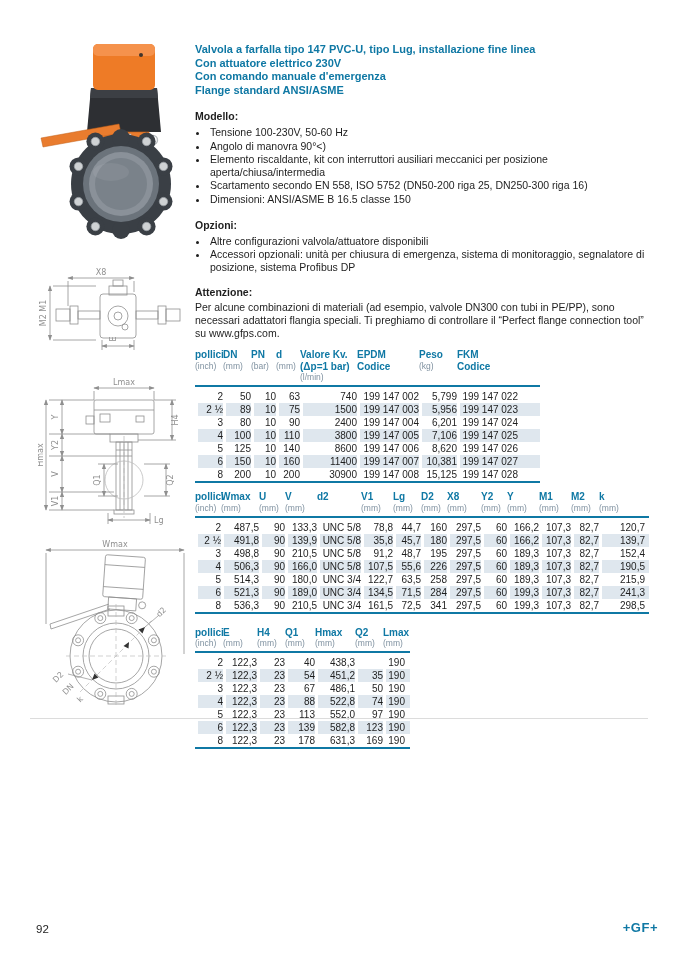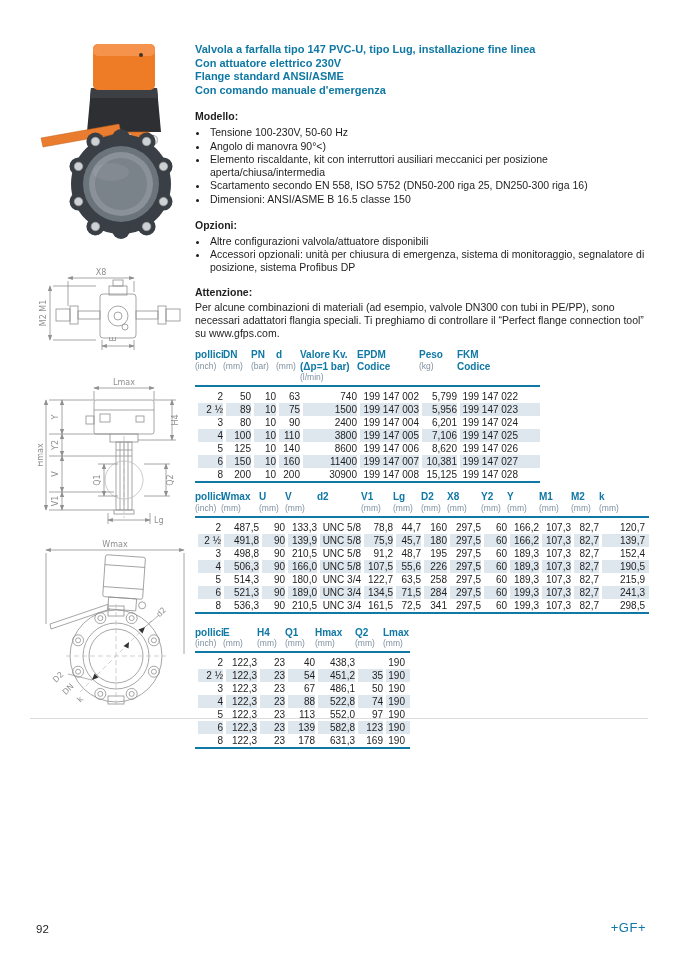--- a/index.html
+++ b/index.html
@@ -59,21 +59,21 @@
   #t2 th:nth-child(14),#t2 td:nth-child(14){padding-right:4px}
 
   #t3 th:nth-child(1){width:28px}#t3 th:nth-child(2){width:34px}#t3 th:nth-child(3){width:28px}
   #t3 th:nth-child(4){width:30px}#t3 th:nth-child(5){width:40px}#t3 th:nth-child(6){width:28px}
   #t3 th:nth-child(7){width:27px}
   #t3 th:nth-child(7),#t3 td:nth-child(7){padding-right:5px}
 
   
   .divider{position:absolute;left:30px;top:718px;width:618px;border-top:1px solid #dcdcdc;}
   .page-num{position:absolute;left:36px;top:923px;font-size:11.5px;text-align:center;}
-  .brand{position:absolute;right:32px;top:920px;color:var(--blue);font-weight:normal;font-size:13px;letter-spacing:0.5px;}
+  .brand{position:absolute;right:20px;top:920px;color:var(--blue);font-weight:bold;font-size:13px;letter-spacing:0.5px;}
 </style>
 </head>
 <body>
 
 <div class="photo">
   <svg width="150" height="205" viewBox="0 0 150 205">
 
     <polygon points="56,48 122,48 126,92 52,92" fill="#2d2f33"></polygon>
     <polygon points="56,48 122,48 123,58 55,58" fill="#3c3f44"></polygon>
 
@@ -308,22 +308,22 @@
     <text x="38" y="153" text-anchor="middle" transform="rotate(-45 38 153)">DN</text>
     <text x="50" y="163" text-anchor="middle" transform="rotate(-45 50 163)">k</text>
   </svg>
 </div>
 
 <div class="right-col">
 
   <div class="title">
       <div>Valvola a farfalla tipo 147 PVC-U, tipo Lug, installazione fine linea</div>
       <div>Con attuatore elettrico 230V</div>
+      <div>Con comando manuale d'emergenza</div>
       <div>Flange standard ANSI/ASME</div>
-      <div>Con comando manuale d'emergenza</div>
     </div>
 
   <div class="sec-label">Modello:</div>
   <ul class="bullets">
       <li>Tensione 100-230V, 50-60 Hz</li>
       <li>Angolo di manovra 90°&lt;)</li>
       <li>Elemento riscaldante, kit con interruttori ausiliari meccanici per posizione aperta/chiusa/intermedia</li>
       <li>Scartamento secondo EN 558, ISO 5752 (DN50-200 riga 25, DN250-300 riga 16)</li>
       <li>Dimensioni: ANSI/ASME B 16.5 classe 150</li>
     </ul>
@@ -525,21 +525,21 @@
           <td>107,3</td>
           <td>82,7</td>
           <td>120,7</td>
         </tr>
         <tr class="shaded">
           <td>2 ½</td>
           <td>491,8</td>
           <td>90</td>
           <td>139,9</td>
           <td>UNC 5/8</td>
-          <td>75,9</td>
+          <td>35,8</td>
           <td>45,7</td>
           <td>180</td>
           <td>297,5</td>
           <td>60</td>
           <td>166,2</td>
           <td>107,3</td>
           <td>82,7</td>
           <td>139,7</td>
         </tr>
         <tr>

